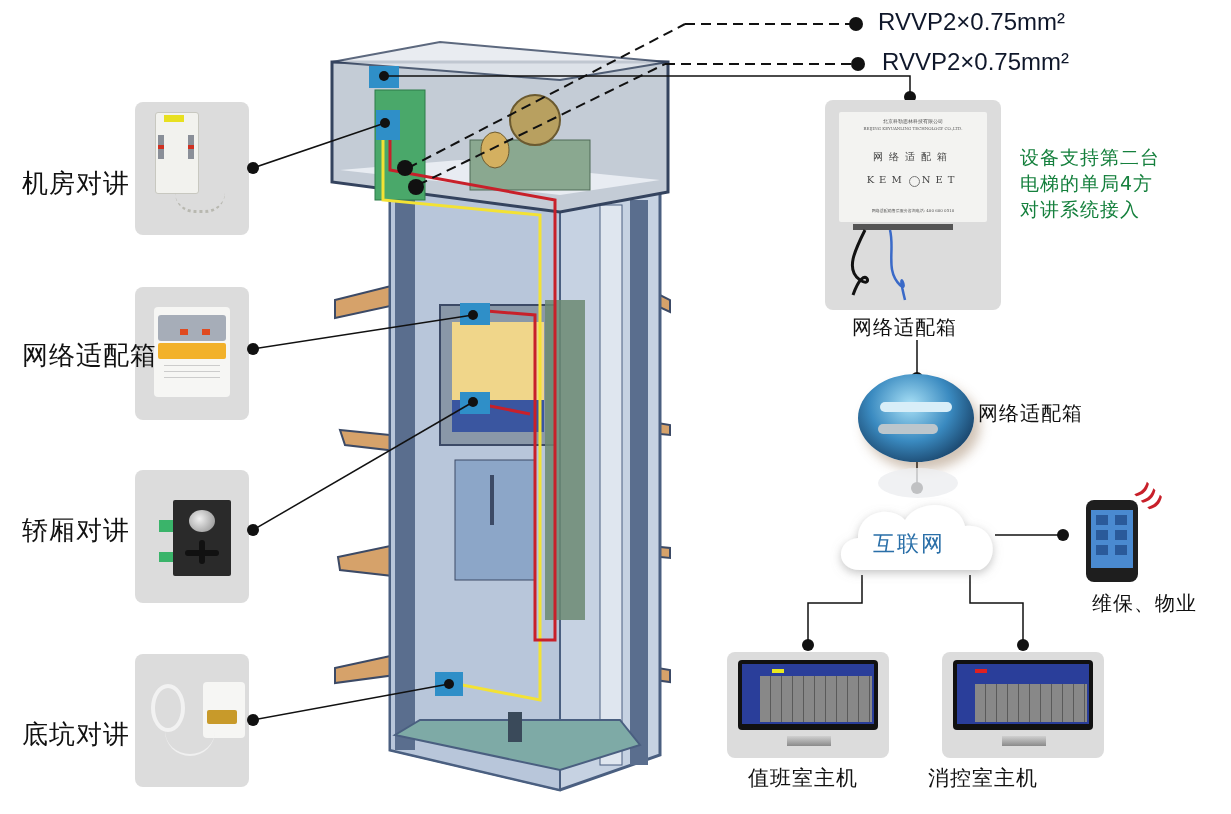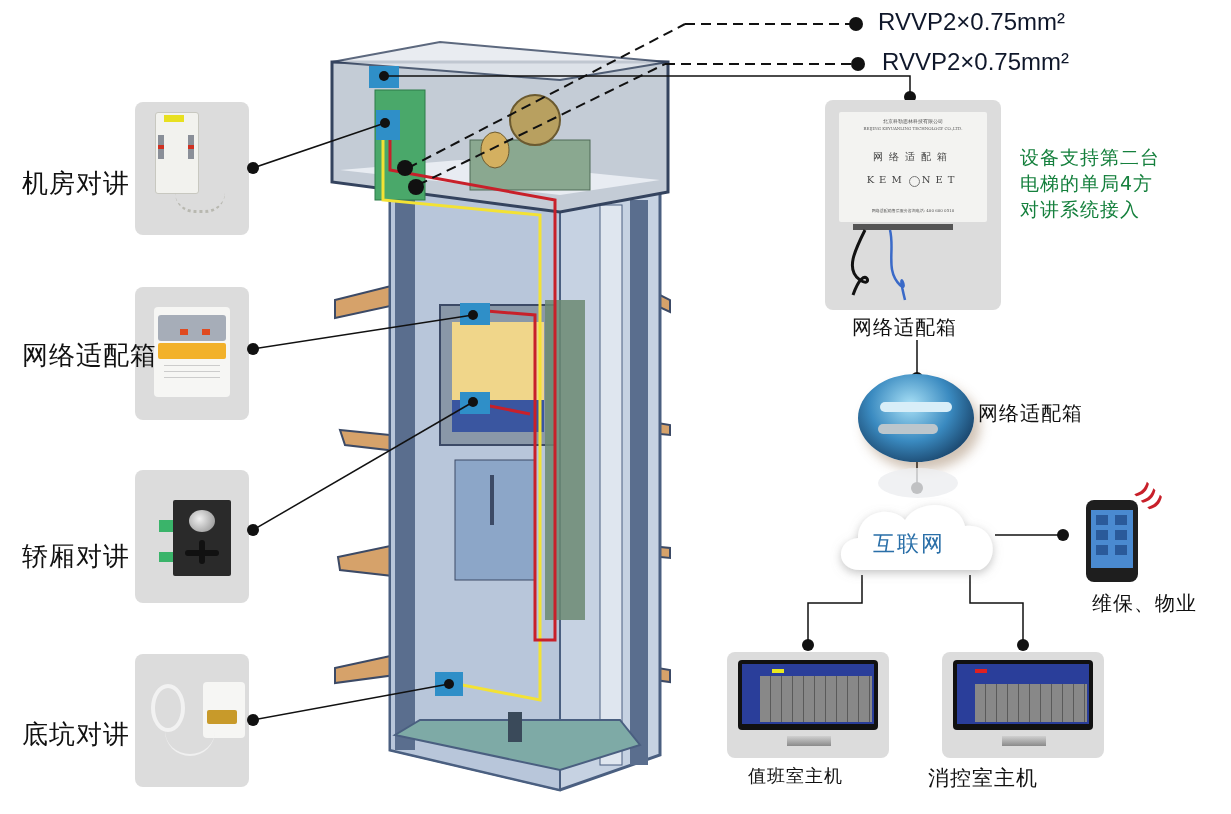--- a/index.html
+++ b/index.html
@@ -45,21 +45,21 @@
 
 <div class="card" style="left:135px;top:470px;width:114px;height:133px;">
   <div class="abs" style="left:38px;top:30px;width:58px;height:76px;background:#2a2a2a;border-radius:2px;">
     <div class="abs" style="left:16px;top:10px;width:26px;height:22px;border-radius:50%;background:radial-gradient(circle at 40% 40%, #f0f0f0, #888);"></div>
     <div class="abs" style="left:12px;top:50px;width:34px;height:6px;background:#111;border-radius:3px;"></div>
     <div class="abs" style="left:26px;top:40px;width:6px;height:24px;background:#111;border-radius:3px;"></div>
   </div>
   <div class="abs" style="left:24px;top:50px;width:14px;height:12px;background:#3ab46a;"></div>
   <div class="abs" style="left:24px;top:82px;width:14px;height:10px;background:#3ab46a;"></div>
 </div>
-<div class="lbl" style="left:22px;top:513px;margin-top:26px;">轿厢对讲</div>
+<div class="lbl" style="left:22px;top:513px;">轿厢对讲</div>
 
 <div class="card" style="left:135px;top:654px;width:114px;height:133px;">
   <div class="abs" style="left:16px;top:30px;width:26px;height:40px;border:4px solid #f2f2f2;border-radius:50%;"></div>
   <div class="abs" style="left:68px;top:28px;width:42px;height:56px;background:#f6f6f4;border-radius:4px;">
     <div class="abs" style="left:4px;top:28px;width:30px;height:14px;background:#c89a2a;border-radius:2px;"></div>
   </div>
   <div class="abs" style="left:30px;top:70px;width:50px;height:30px;border-bottom:2px solid #f0f0f0;border-radius:0 0 30px 30px;"></div>
 </div>
 <div class="lbl" style="left:22px;top:717px;">底坑对讲</div>
 
@@ -220,21 +220,21 @@
 
 <div class="card" style="left:727px;top:652px;width:162px;height:106px;">
   <div class="abs" style="left:11px;top:8px;width:140px;height:70px;background:#111;border-radius:4px;">
     <div class="abs" style="left:4px;top:4px;width:132px;height:60px;background:#2a3e9a;">
       <div class="abs" style="left:18px;top:12px;width:112px;height:46px;background:repeating-linear-gradient(90deg,#888 0 10px,#5a5a5a 10px 11px),#888;"></div>
       <div class="abs" style="left:30px;top:5px;width:12px;height:4px;background:#e8e820;"></div>
     </div>
   </div>
   <div class="abs" style="left:60px;top:84px;width:44px;height:10px;background:linear-gradient(#d0d0d0,#8a8a8a);"></div>
 </div>
-<div class="lbl" style="left:748px;top:764px;font-size:18px;">值班室主机</div>
+<div class="lbl" style="left:748px;top:764px;font-size:21px;">值班室主机</div>
 
 <div class="card" style="left:942px;top:652px;width:162px;height:106px;">
   <div class="abs" style="left:11px;top:8px;width:140px;height:70px;background:#111;border-radius:4px;">
     <div class="abs" style="left:4px;top:4px;width:132px;height:60px;background:#2a3e9a;">
       <div class="abs" style="left:18px;top:20px;width:112px;height:38px;background:repeating-linear-gradient(90deg,#888 0 10px,#5a5a5a 10px 11px),#888;"></div>
       <div class="abs" style="left:18px;top:5px;width:12px;height:4px;background:#e02020;"></div>
     </div>
   </div>
   <div class="abs" style="left:60px;top:84px;width:44px;height:10px;background:linear-gradient(#d0d0d0,#8a8a8a);"></div>
 </div>

